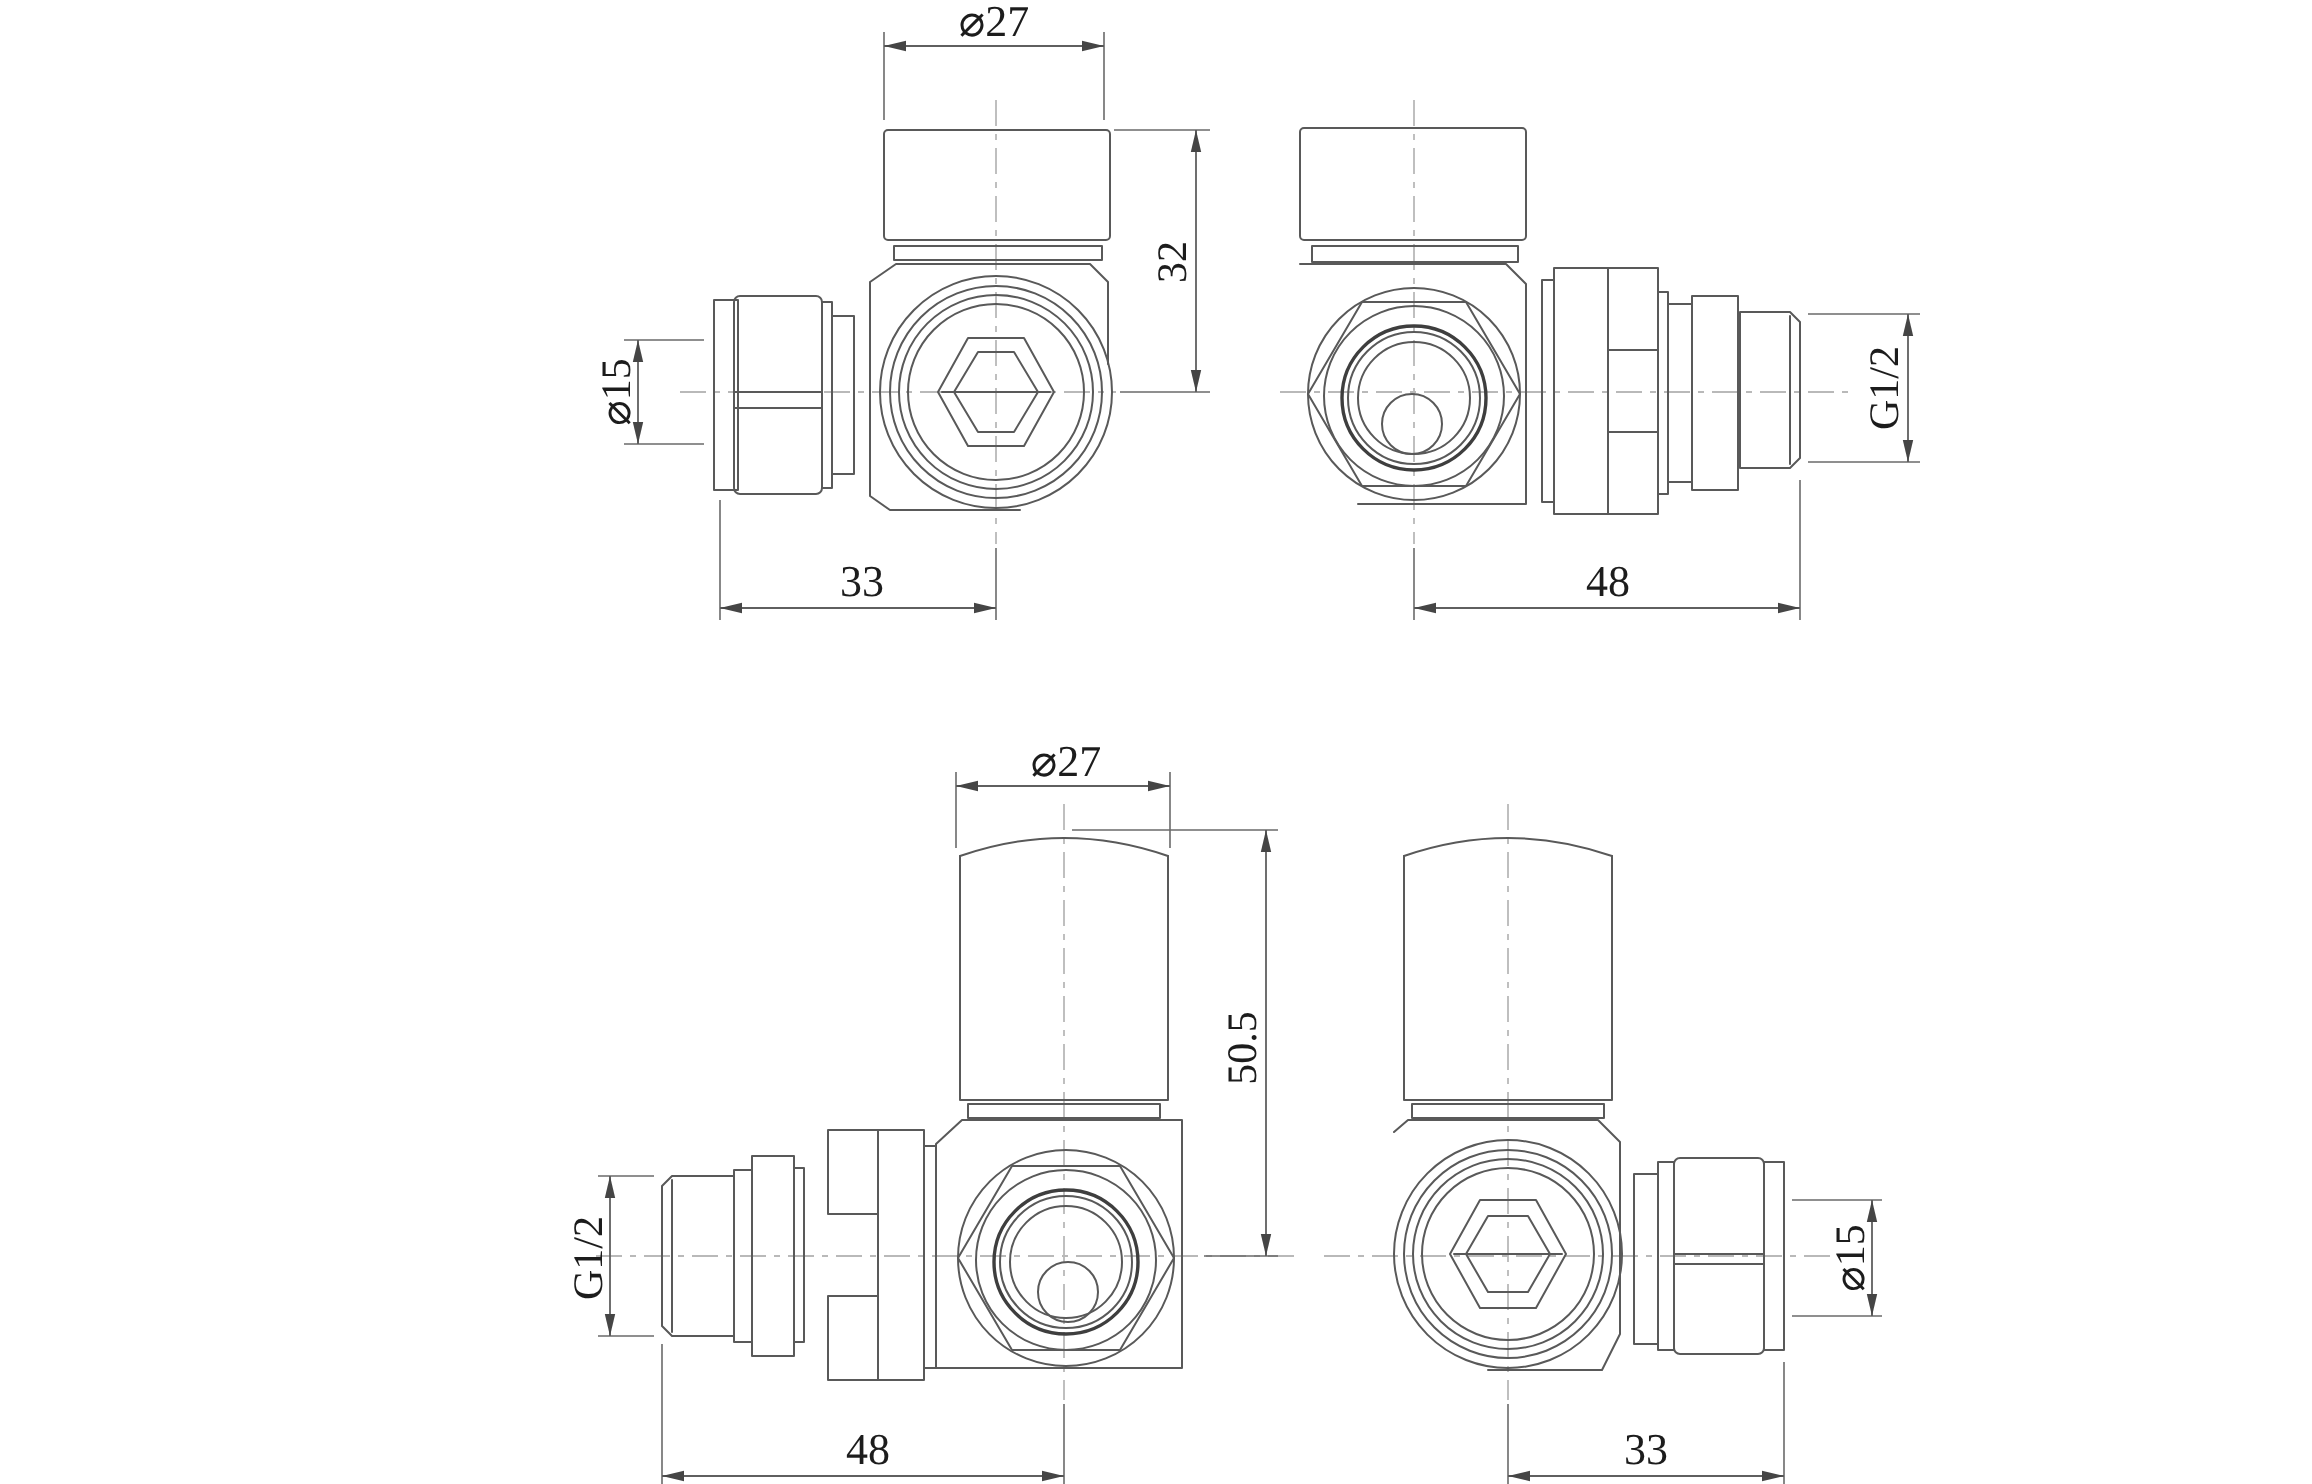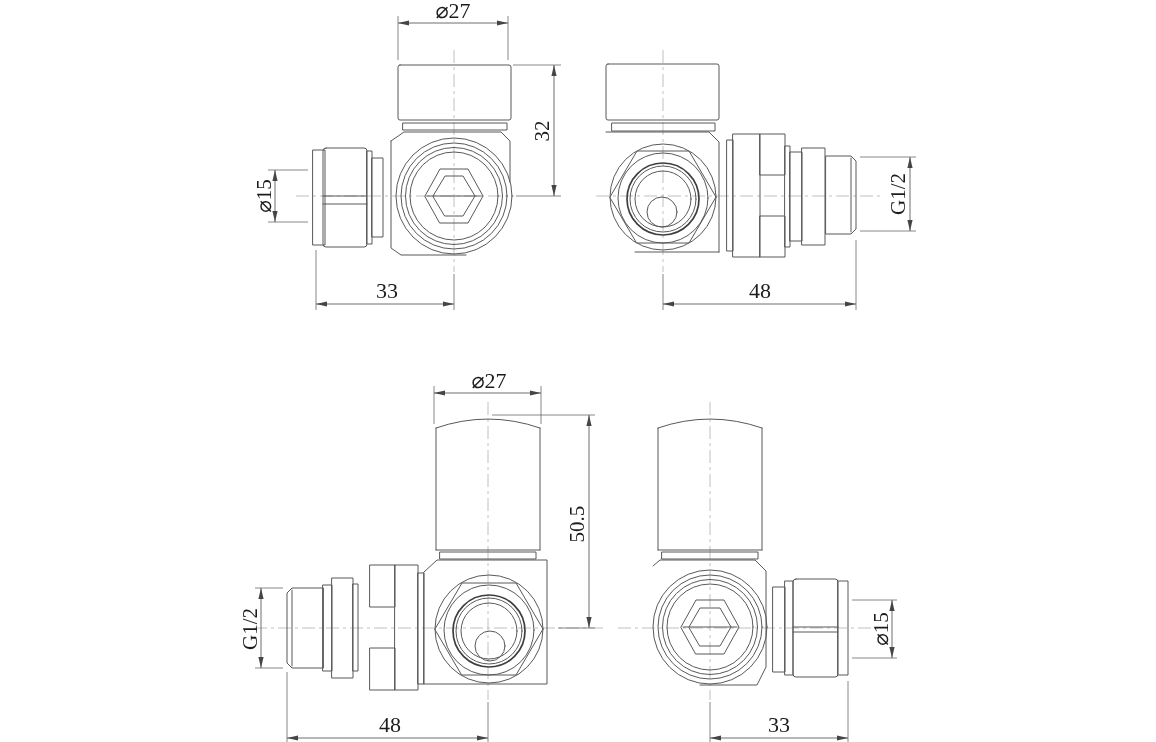--- a/index.html
+++ b/index.html
@@ -1,16 +1,16 @@
 <!DOCTYPE html>
 <html><head>
 <meta charset="utf-8">
 <style>
   html,body{margin:0;padding:0;background:#ffffff;}
-  .stage{width:992px;height:742px;background:#ffffff;position:relative;overflow:hidden;}
+  .stage{width:992px;height:742px;background:#ffffff;position:relative;overflow:hidden;padding-left:44px;}
   svg{display:block;}
   .ln{stroke:#595959;stroke-width:1;fill:none;stroke-linecap:round;stroke-linejoin:round;}
   .lnb{stroke:#3e3e3e;stroke-width:1.7;fill:none;}
   .cl{stroke:#b9b9b9;stroke-width:0.9;fill:none;stroke-dasharray:13 4 3 4;}
   .dm{stroke:#5f5f5f;stroke-width:0.9;fill:none;}
   .ex{stroke:#6a6a6a;stroke-width:0.8;fill:none;}
   text.dim{fill:#1c1c1c;font-family:"Liberation Serif","DejaVu Serif",serif;font-size:22px;}
   text.dimv{fill:#1c1c1c;font-family:"Liberation Serif","DejaVu Serif",serif;font-size:21px;}
 </style>
 </head>

